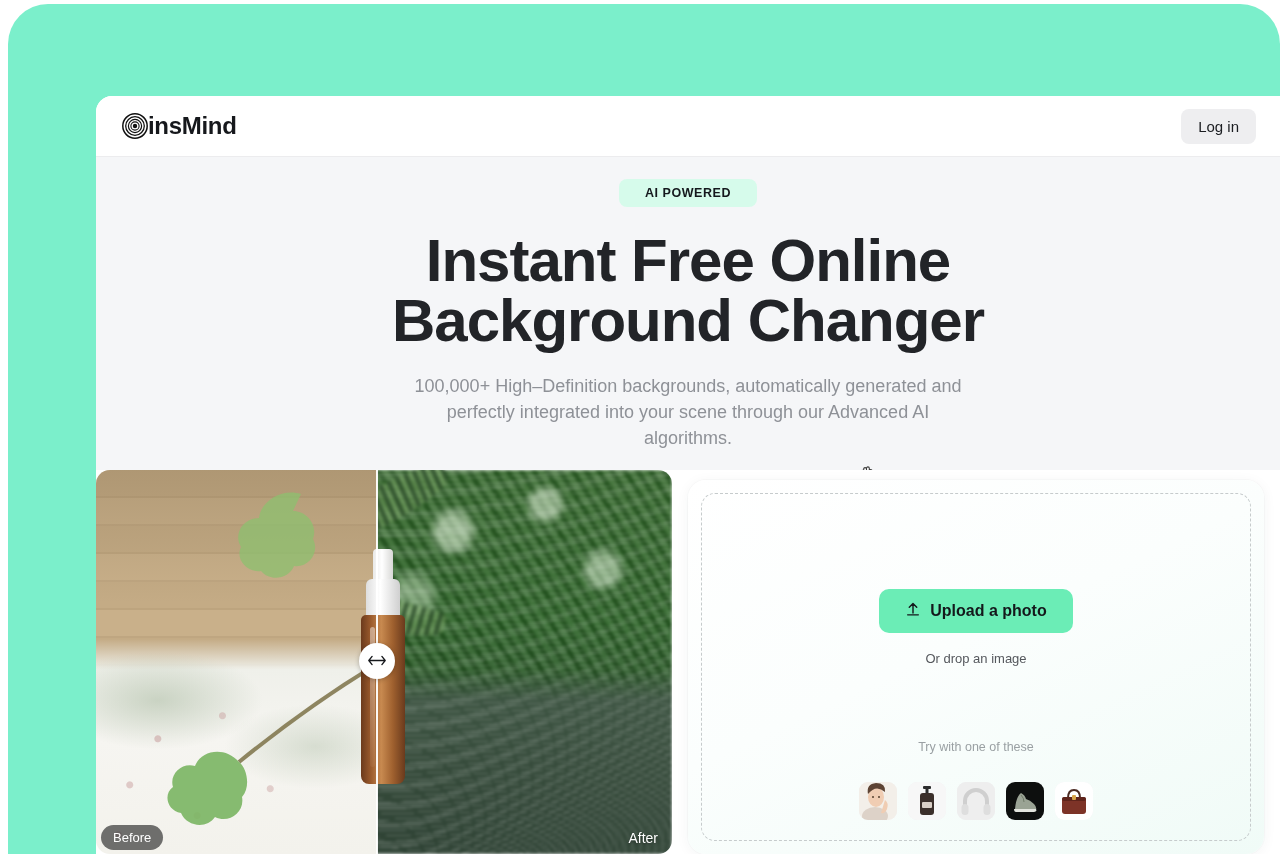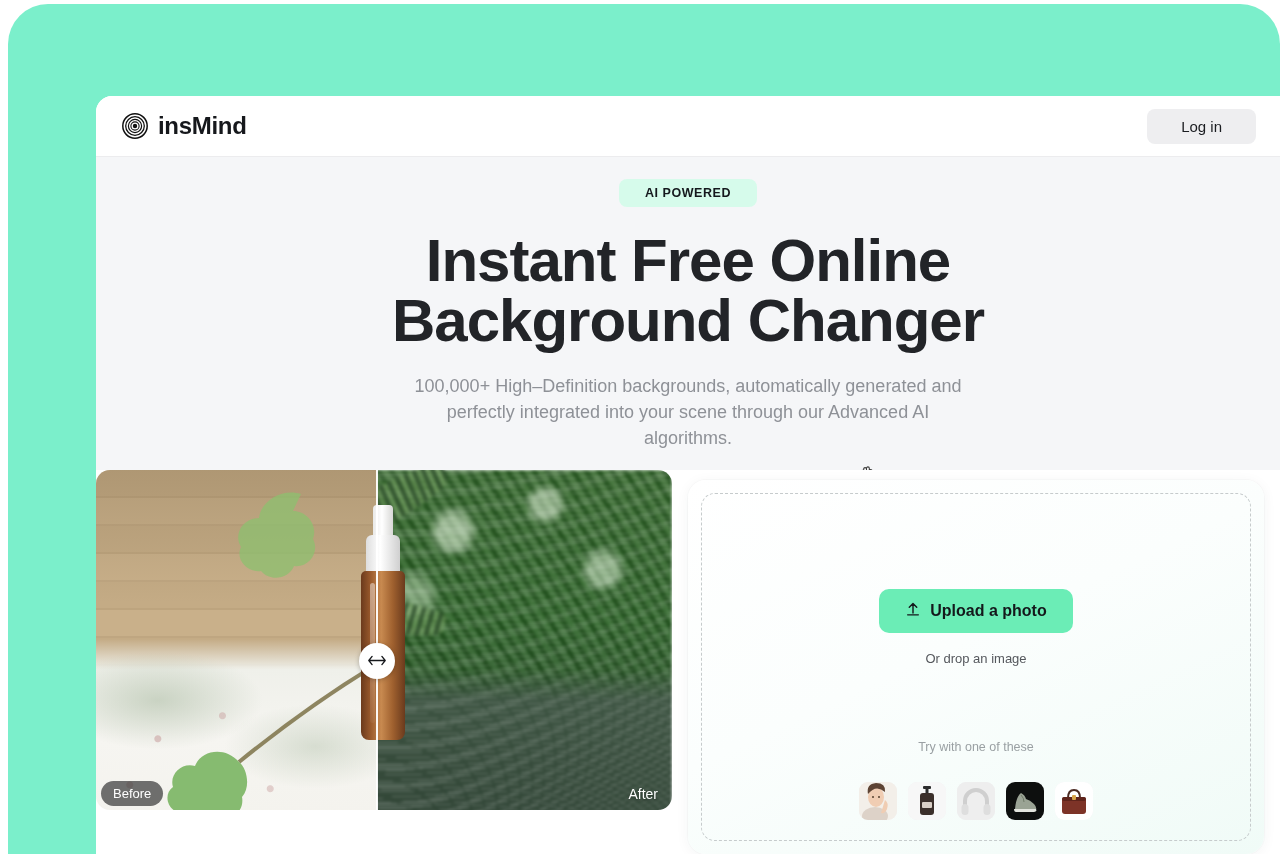--- a/index.html
+++ b/index.html
@@ -32,31 +32,31 @@
   .app-header{
     position:relative;
     height:61px;
     background:#ffffff;
     border-bottom:1px solid #ececee;
     display:flex;
     align-items:center;
     justify-content:space-between;
     padding:0 24px 0 26px;
   }
-  .brand{ display:flex; align-items:center; gap:10px; }
+  .brand{ display:flex; align-items:center; }
   .brand-mark{ width:26px; height:26px; display:block; }
   .brand-name{
     font-size:24px; font-weight:700; color:#16181c;
     letter-spacing:-0.3px;
   }
   .login-btn{
     background:#eeeef0;
     border:none;
     border-radius:8px;
-    padding:9px 34px;
+    padding:9px 17px;
     font-family:"Liberation Sans", sans-serif;
     font-size:15px;
     font-weight:500;
     color:#1b1d21;
     cursor:pointer;
   }
 
   
   .hero{
     background:#f5f6f8;
@@ -103,21 +103,21 @@
     gap:0;
     height:384px;
     background:#ffffff;
     position:relative;
   }
 
   
   .compare{
     position:relative;
     width:576px;
-    height:340px;
+    height:384px;
     border-radius:14px;
     overflow:hidden;
     margin-left:0;
     flex:0 0 576px;
   }
   .compare-before, .compare-after{
     position:absolute; top:0; height:100%;
   }
   
   .compare-before{

